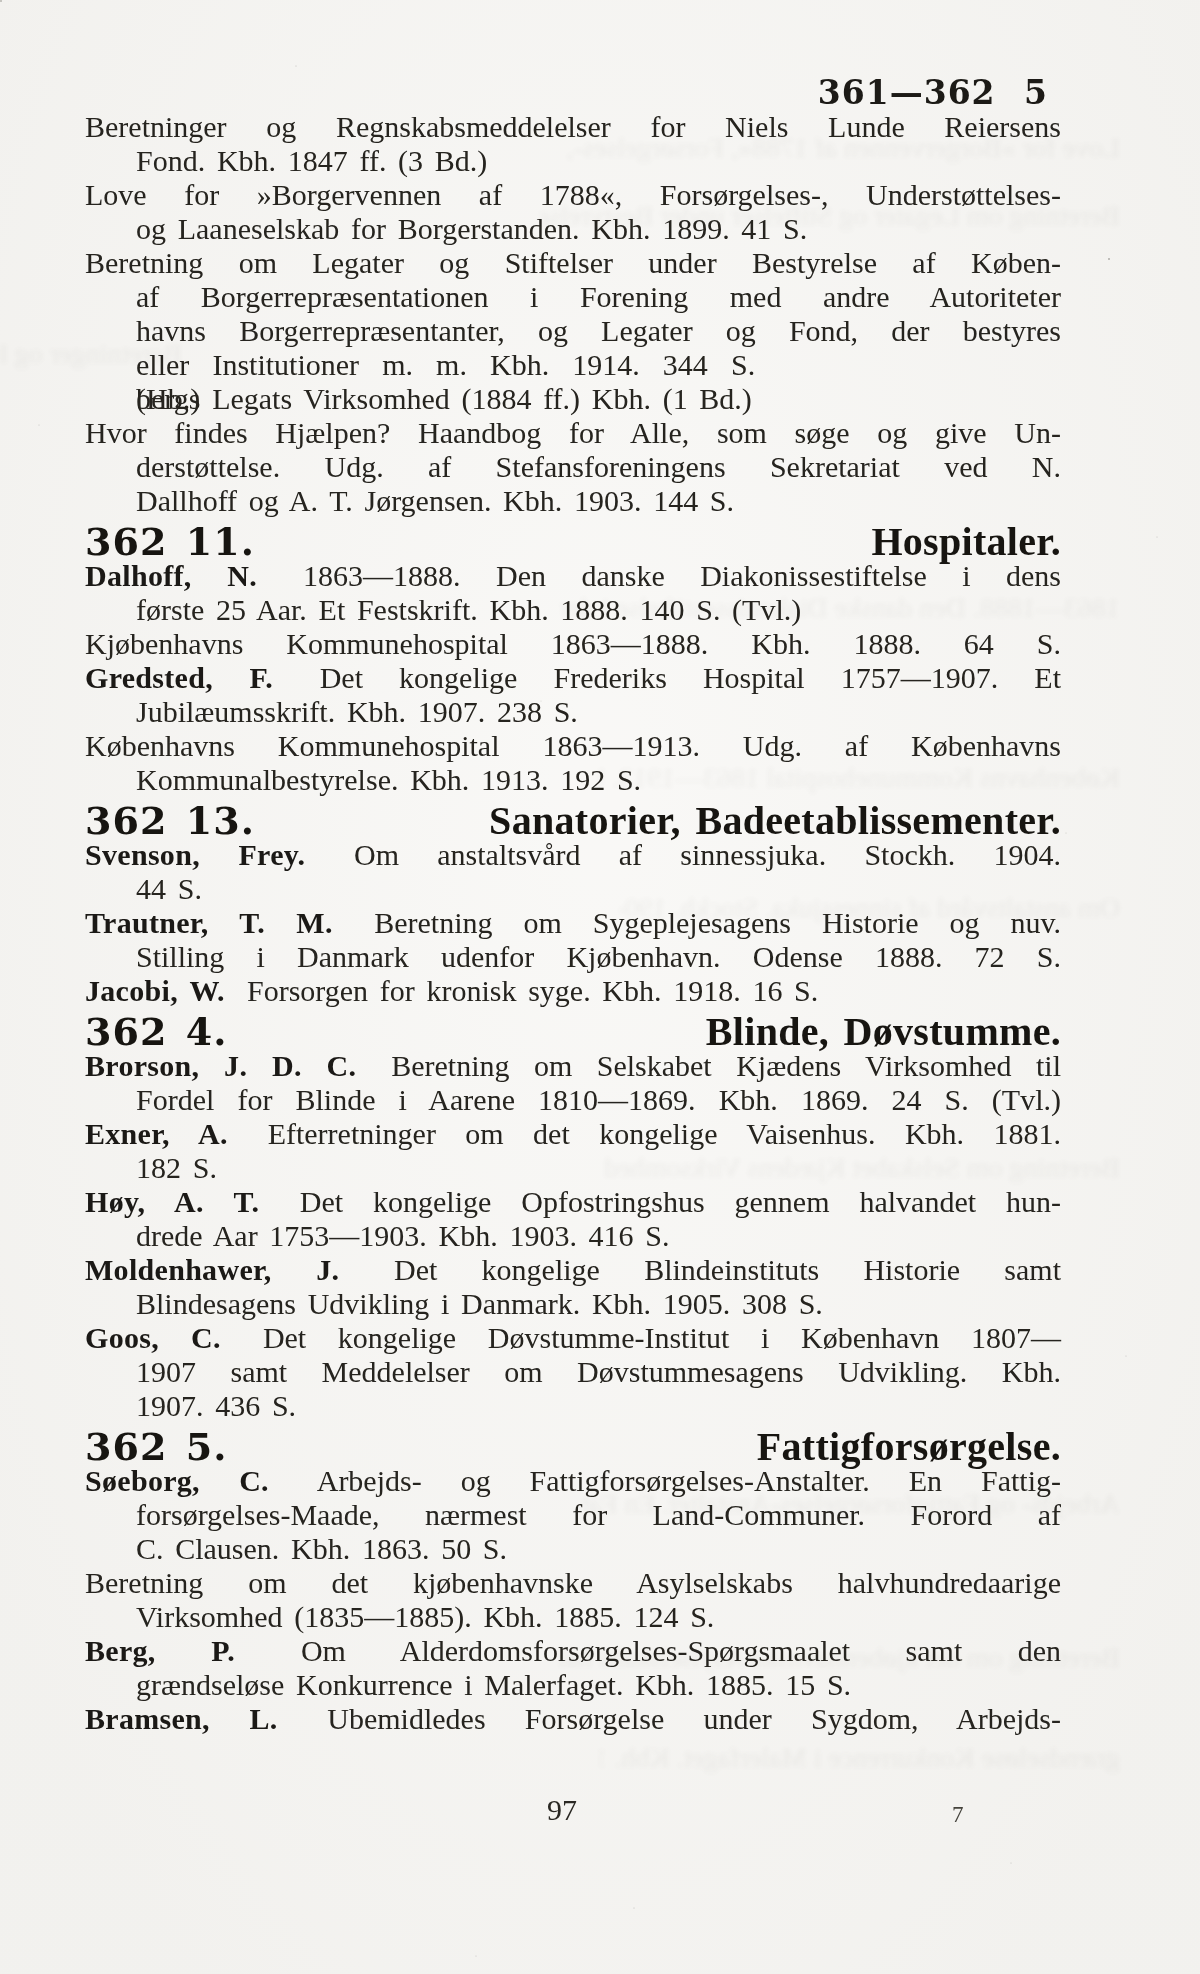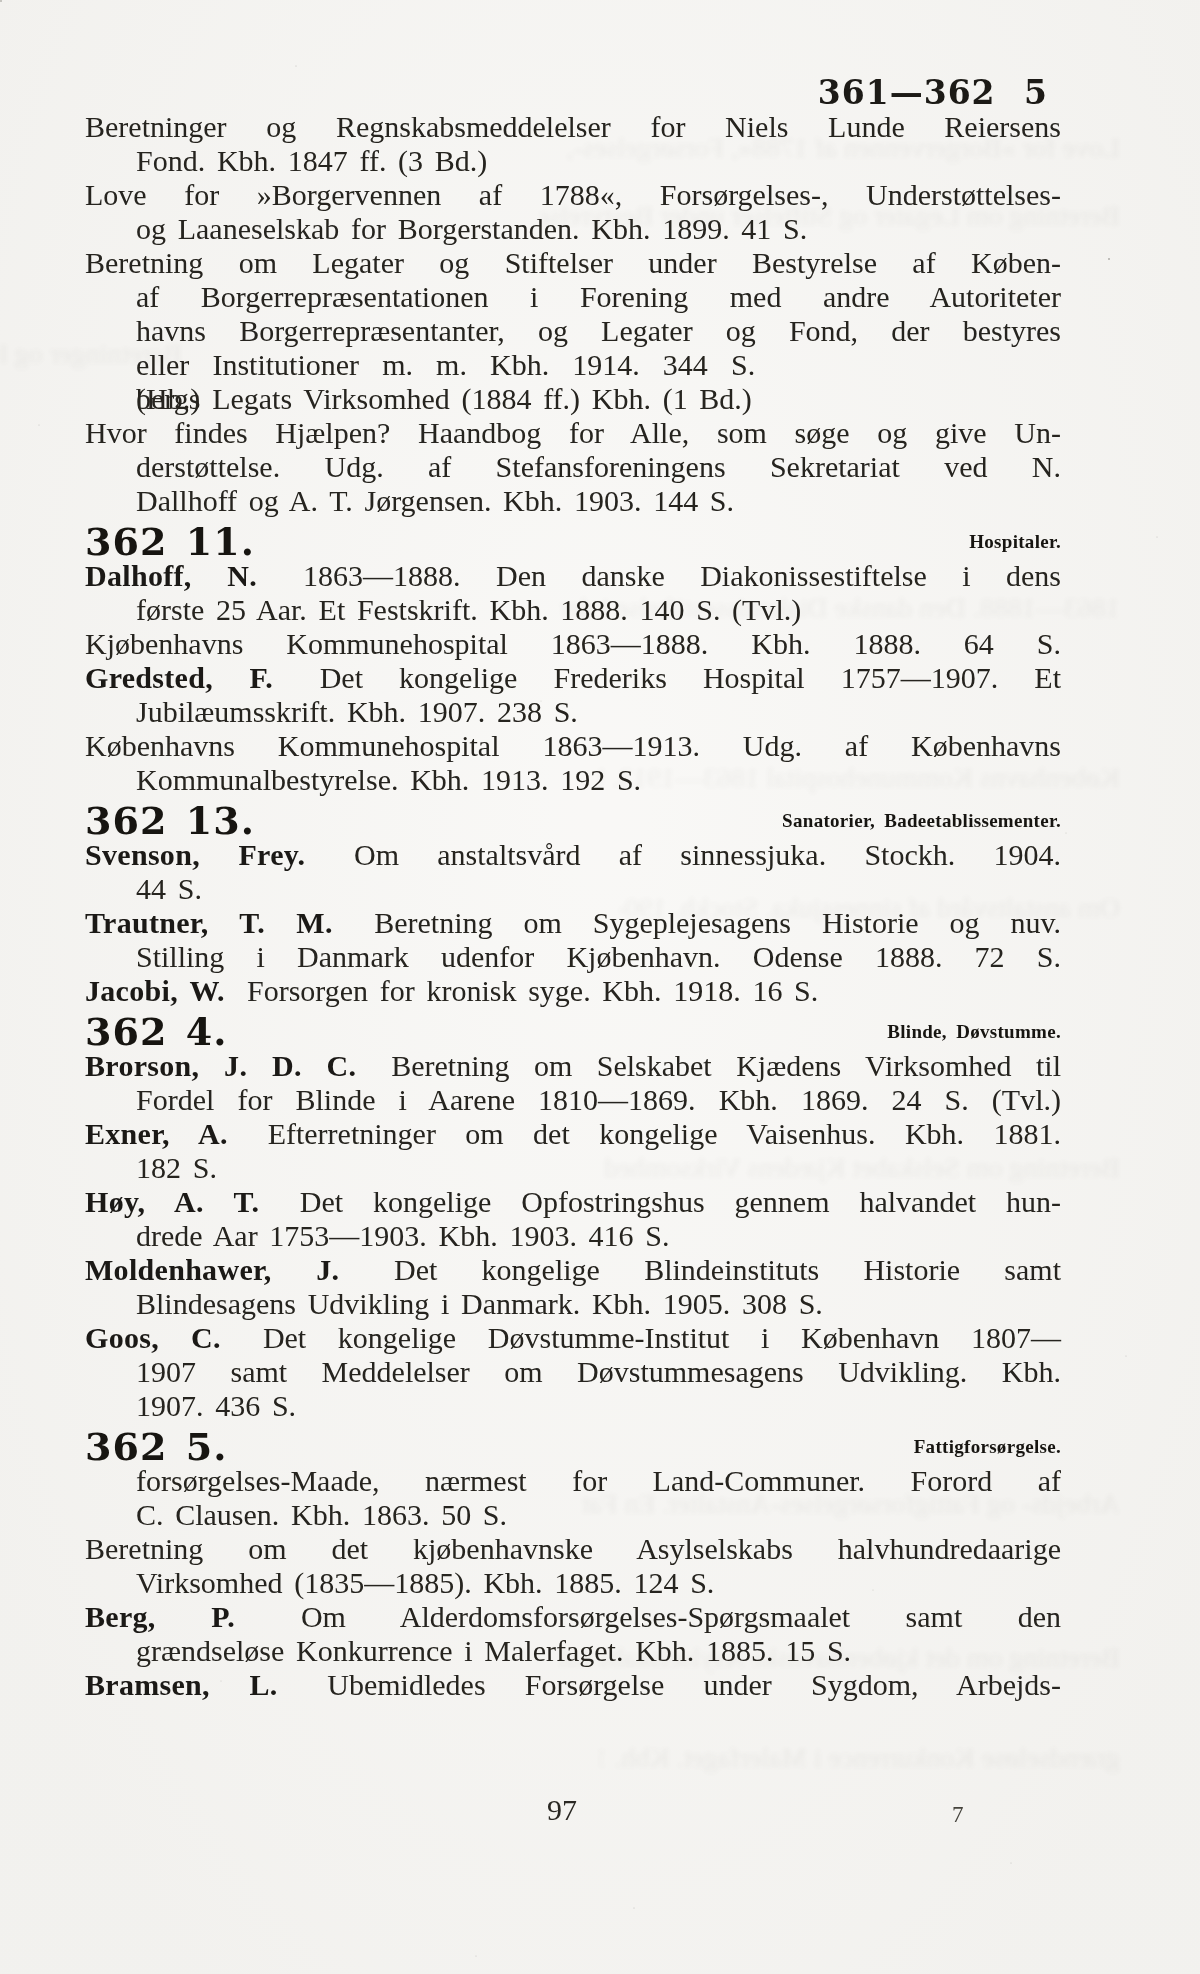--- a/index.html
+++ b/index.html
@@ -104,21 +104,21 @@
     font-weight: bold;
     color: #171511;
     white-space: nowrap;
   }
   .heading .section-number {
     font-family: "DejaVu Serif", "Liberation Serif", serif;
     font-size: 38px;
     letter-spacing: 1px;
   }
   .heading .section-title {
-    font-size: 19px;
+    font-size: 40px;
     letter-spacing: 0.3px;
   }
   .line.spread {
     display: flex;
     justify-content: space-between;
     white-space: nowrap;
     flex-direction: column;
   }
   .line.spread .spread-left {
     word-spacing: 0.52em;
@@ -208,20 +208,21 @@
       <div class="line cont"><span>drede Aar 1753—1903. Kbh. 1903. 416 S.</span></div>
       <div class="line j"><span class="b">Moldenhawer, J.</span> <span>Det kongelige Blindeinstituts Historie samt</span></div>
       <div class="line cont"><span>Blindesagens Udvikling i Danmark. Kbh. 1905. 308 S.</span></div>
       <div class="line j"><span class="b">Goos, C.</span> <span>Det kongelige Døvstumme-Institut i København 1807—</span></div>
       <div class="line cont j"><span>1907 samt Meddelelser om Døvstummesagens Udvikling. Kbh.</span></div>
       <div class="line cont"><span>1907. 436 S.</span></div>
       <div class="line heading">
         <span class="section-number">362 5.</span>
         <span class="section-title">Fattigforsørgelse.</span>
       </div>
+      <div class="line j"><span class="b">Søeborg, C.</span> <span>Arbejds- og Fattigforsørgelses-Anstalter. En Fattig-</span></div>
       <div class="line cont j"><span>forsørgelses-Maade, nærmest for Land-Communer. Forord af</span></div>
       <div class="line cont"><span>C. Clausen. Kbh. 1863. 50 S.</span></div>
       <div class="line j"><span>Beretning om det kjøbenhavnske Asylselskabs halvhundredaarige</span></div>
       <div class="line cont"><span>Virksomhed (1835—1885). Kbh. 1885. 124 S.</span></div>
       <div class="line j"><span class="b">Berg, P.</span> <span>Om Alderdomsforsørgelses-Spørgsmaalet samt den</span></div>
       <div class="line cont"><span>grændseløse Konkurrence i Malerfaget. Kbh. 1885. 15 S.</span></div>
       <div class="line j"><span class="b">Bramsen, L.</span> <span>Ubemidledes Forsørgelse under Sygdom, Arbejds-</span></div>
     </div>
 
   <div class="footer-pagenum">97</div>

